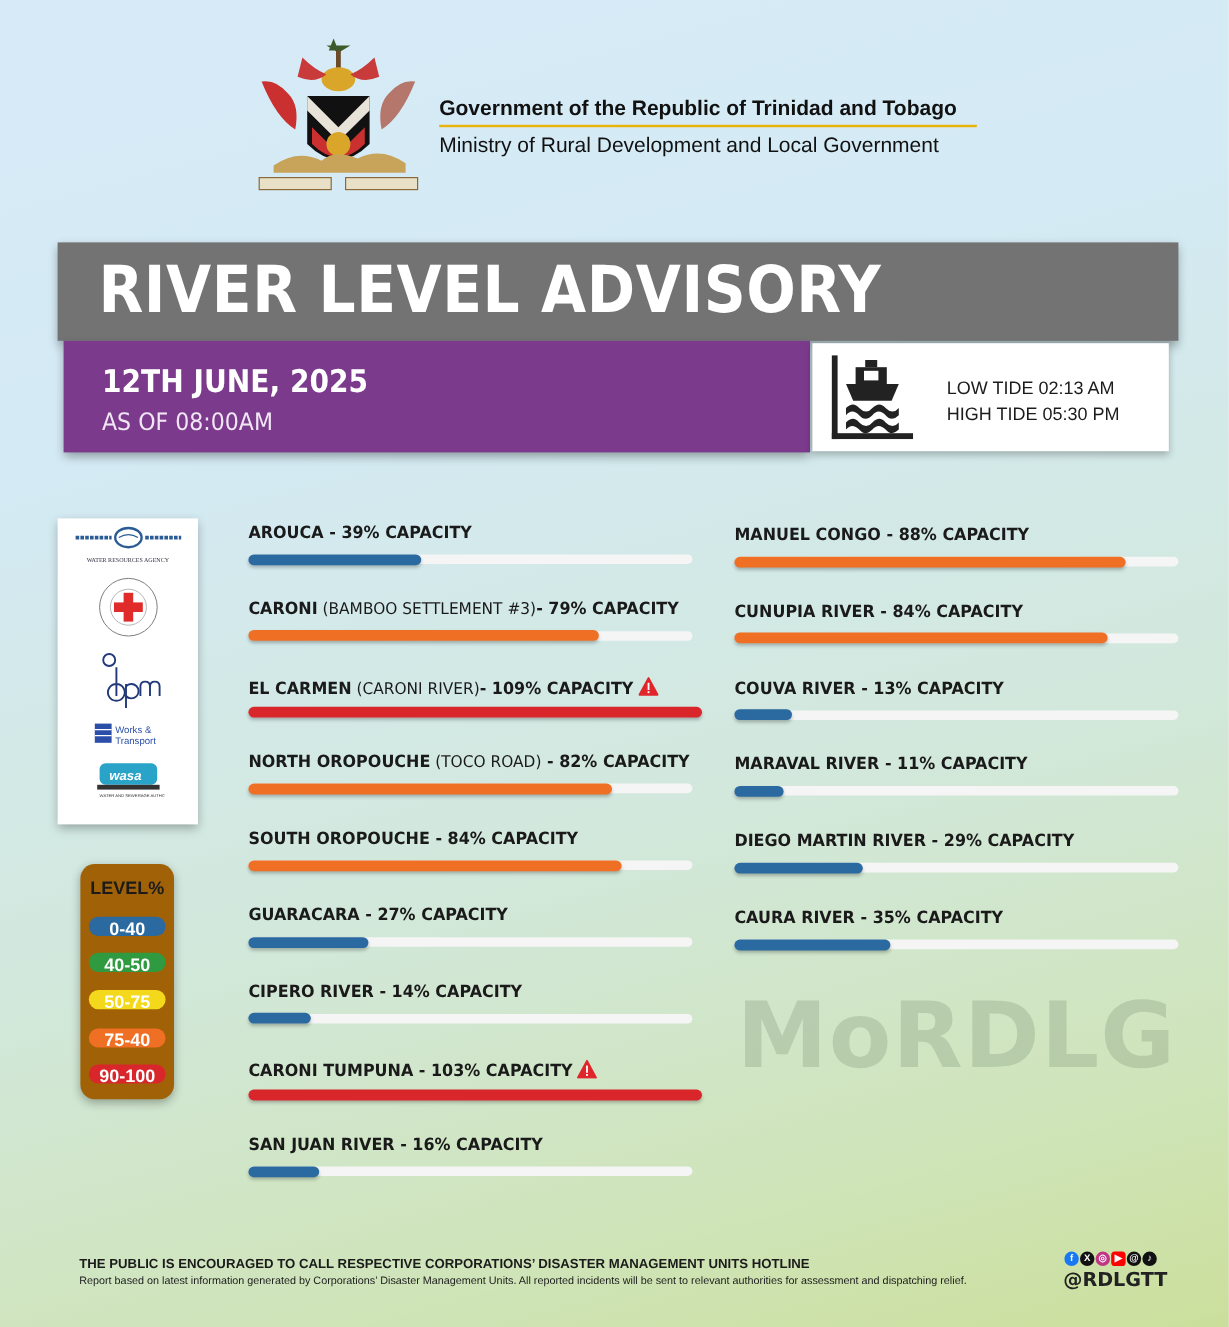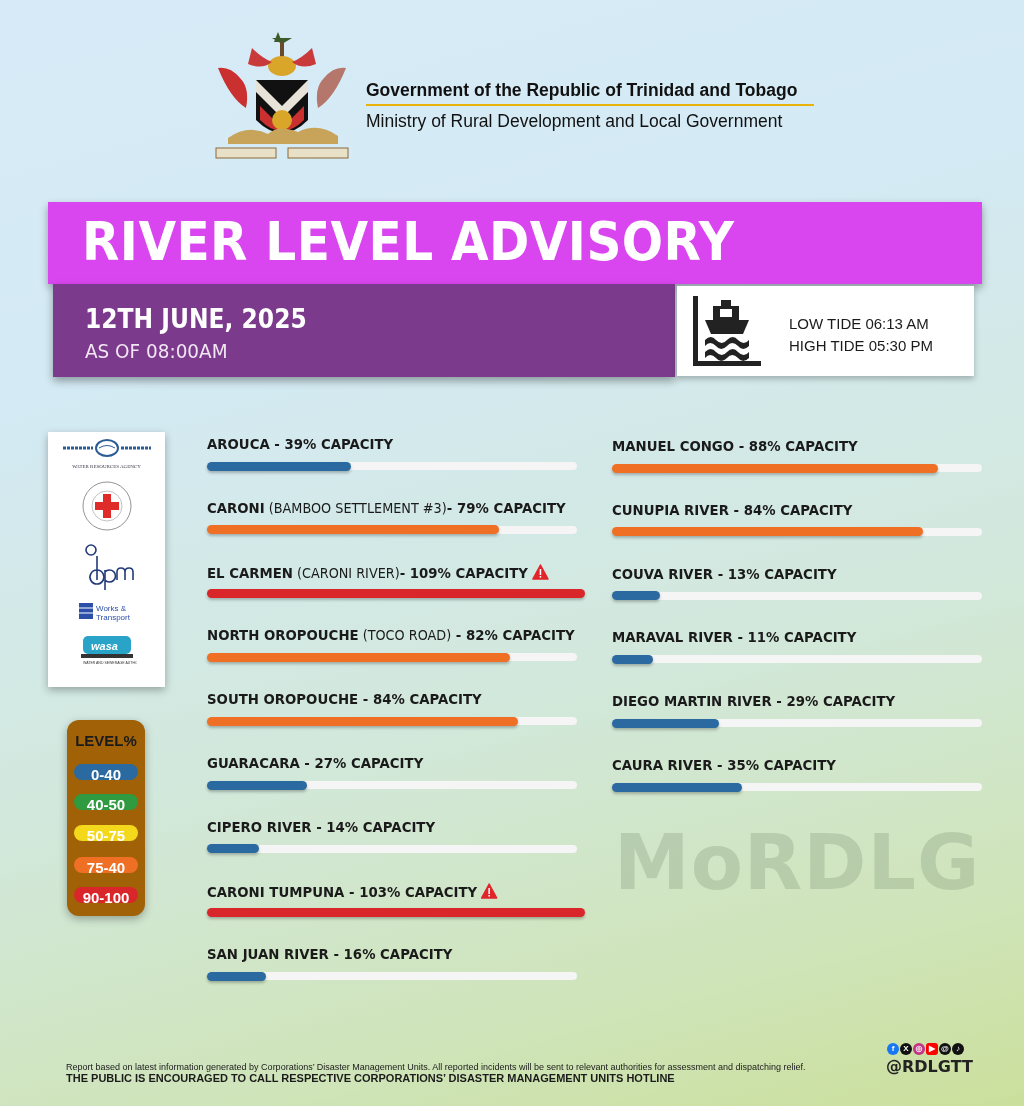--- a/index.html
+++ b/index.html
@@ -17,21 +17,21 @@
     font-weight: bold; font-size: 17.5px; color: #111;
     padding-bottom: 3px; border-bottom: 2px solid #eab308; white-space: nowrap;
   }
   .ministry {
     position: absolute; left: 366px; top: 111px;
     font-size: 17.5px; color: #111; white-space: nowrap;
   }
   
   .banner {
     position: absolute; left: 48px; top: 202px; width: 934px; height: 82px;
-    background: #d946ef; box-shadow: 0 4px 8px rgba(0,0,0,0.35);
+    background: #737373; box-shadow: 0 4px 8px rgba(0,0,0,0.35);
   }
   .banner-title {
     position: absolute; left: 34px; top: 8px;
     font-family: "DejaVu Sans", sans-serif; font-weight: bold;
     font-size: 54px; color: #fff; letter-spacing: 0.5px; transform: scaleX(0.9); transform-origin: left;
   }
   .date-box {
     position: absolute; left: 53px; top: 284px; width: 622px; height: 93px;
     background: #7b3a8c; box-shadow: 0 4px 8px rgba(0,0,0,0.35);
   }
@@ -82,21 +82,21 @@
   .fill {
     position: absolute; left: 0; top: 0; height: 9px; top: -0.5px; border-radius: 5px;
     box-shadow: 0 2px 3px rgba(0,0,0,0.25);
   }
   .watermark {
     position: absolute; left: 614px; top: 818px;
     font-family: "DejaVu Sans", sans-serif; font-weight: bold; font-size: 76px;
     color: rgba(120,140,110,0.28); letter-spacing: 1px;
   }
   
-  .footer-main { position: absolute; left: 66px; top: 1048px; font-weight: bold; font-size: 11px; margin-top: 24px; }
+  .footer-main { position: absolute; left: 66px; top: 1048px; font-weight: bold; font-size: 11px; }
   .footer-sub { position: absolute; left: 66px; top: 1062px; font-size: 9px; }
   .social { position: absolute; left: 887px; top: 1043px; display: flex; gap: 1px; }
   .soc { width: 12px; height: 12px; border-radius: 50%; color: #fff; font-size: 8px; font-weight: bold; text-align: center; line-height: 12px; }
   .handle { position: absolute; left: 886px; top: 1057px; font-family: "DejaVu Sans", sans-serif; font-weight: bold; font-size: 16px; color: #222; }
 </style>
 </head>
 <body>
 
 <svg class="crest" viewBox="0 0 148 138">
   <path d="M70 4 l4 10 l-8 0 z M64 10 l20 0 l-10 6 z" fill="#3c5a2a"></path>
@@ -128,21 +128,21 @@
     <rect x="0" y="0" width="5" height="70" fill="#222"></rect>
     <rect x="0" y="65" width="68" height="5" fill="#222"></rect>
     <rect x="28" y="4" width="10" height="6" fill="#222"></rect>
     <rect x="20" y="10" width="26" height="14" fill="#222"></rect>
     <rect x="27" y="13" width="12" height="8" fill="#fff"></rect>
     <path d="M12 24 l44 0 l-6 14 l-32 0 z" fill="#222"></path>
     <path d="M12 44 q6 -6 11 0 q6 6 11 0 q6 -6 11 0 q6 6 11 0 l0 6 q-6 6 -11 0 q-6 -6 -11 0 q-6 6 -11 0 q-6 -6 -11 0 z" fill="#222"></path>
     <path d="M12 56 q6 -6 11 0 q6 6 11 0 q6 -6 11 0 q6 6 11 0 l0 6 q-6 6 -11 0 q-6 -6 -11 0 q-6 6 -11 0 q-6 -6 -11 0 z" fill="#222"></path>
   </svg>
   <div class="tide-lines">
-    <div><b>LOW TIDE</b> <span>06:13 AM</span></div>
+    <div><b>LOW TIDE</b> <span>02:13 AM</span></div>
     <div><b>HIGH TIDE</b> <span>05:30 PM</span></div>
   </div>
 </div>
 
 <div class="partners">
   <div class="partner" style="top:6px">
     <svg width="100" height="22" viewBox="0 0 100 22">
       <line x1="6" y1="10" x2="36" y2="10" stroke="#2b5c96" stroke-width="3" stroke-dasharray="3 1"></line>
       <line x1="64" y1="10" x2="94" y2="10" stroke="#2b5c96" stroke-width="3" stroke-dasharray="3 1"></line>
       <ellipse cx="50" cy="10" rx="11" ry="8" fill="none" stroke="#2b5c96" stroke-width="2"></ellipse>

